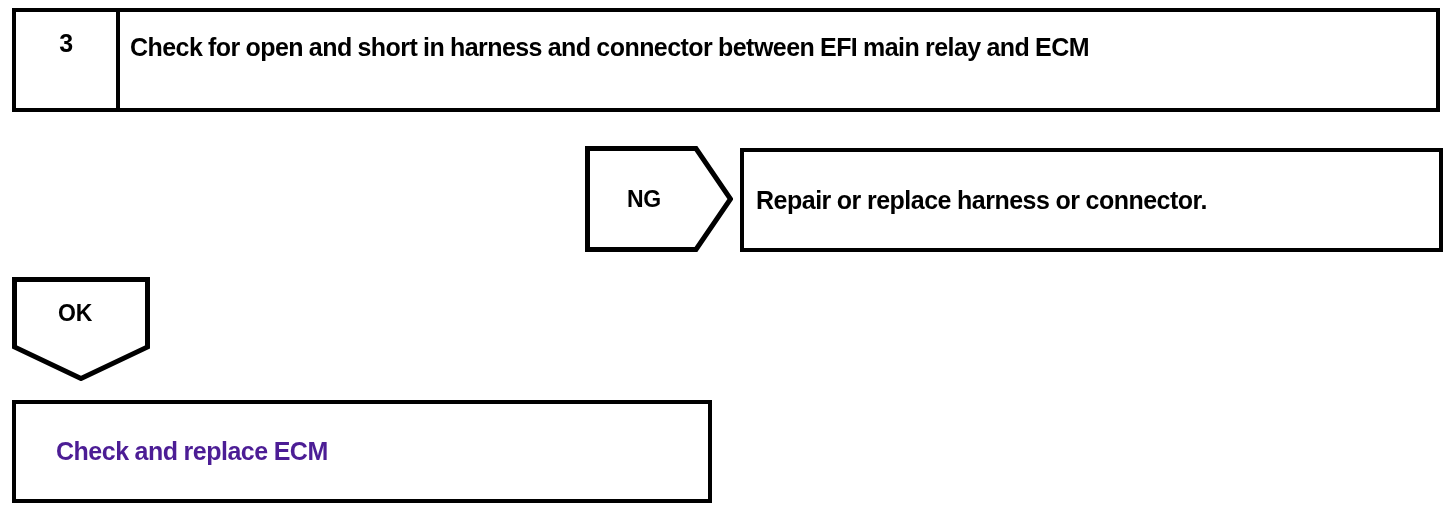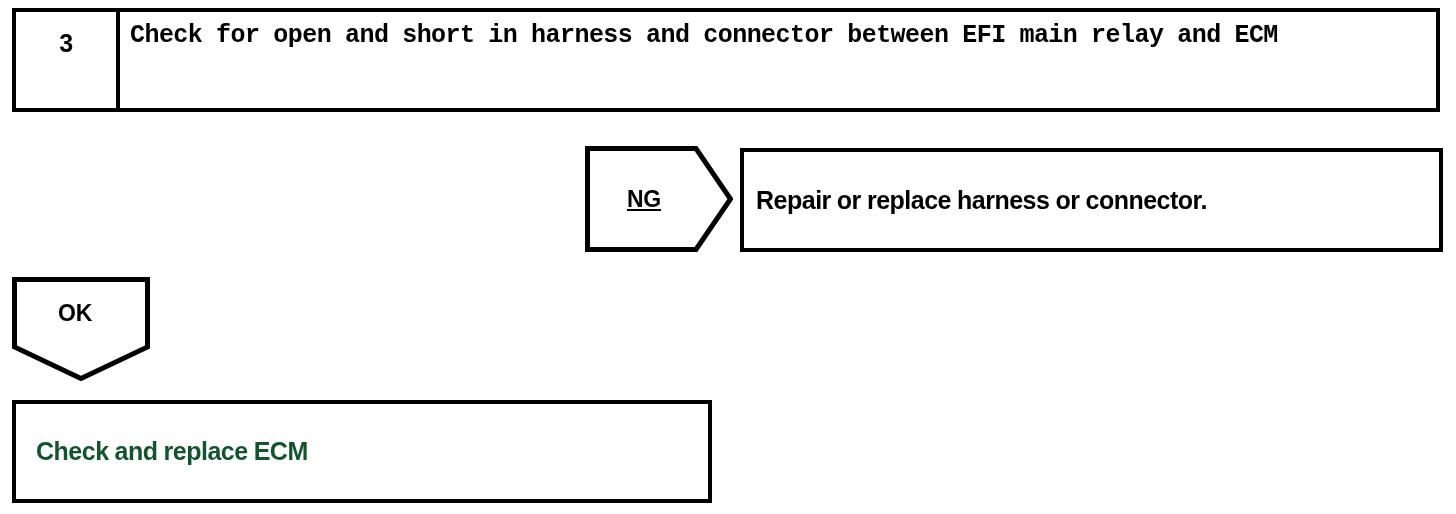--- a/index.html
+++ b/index.html
@@ -42,23 +42,22 @@
   }
   .step-number-text {
     font-size: 25px;
     font-weight: bold;
     line-height: 30px;
     color: #000000;
     letter-spacing: -0.3px;
   }
   .step-desc-cell {
     flex: 1 1 auto;
-    padding: 8px 10px 0 10px;
-    box-sizing: border-box;
-    font-family: Liberation Mono, monospace;
+    padding: 20px 10px 0 10px;
+    box-sizing: border-box;
   }
   .step-desc-text {
     font-size: 25px;
     font-weight: bold;
     line-height: 31px;
     color: #000000;
     letter-spacing: -0.55px;
     word-spacing: -0.6px;
     white-space: normal;
   }
@@ -83,21 +82,20 @@
     width: 118px;
     height: 106px;
     display: flex;
     align-items: center;
     justify-content: center;
     font-size: 23px;
     font-weight: bold;
     color: #000000;
     letter-spacing: -0.2px;
     pointer-events: none;
-    text-decoration: underline;
   }
 
   
   .repair-box {
     position: absolute;
     left: 740px;
     top: 148px;
     width: 703px;
     height: 104px;
     border: 4px solid #000000;
@@ -153,24 +151,24 @@
     height: 103px;
     border: 4px solid #000000;
     box-sizing: border-box;
     background: #ffffff;
     display: flex;
     align-items: center;
   }
   .final-text {
     font-size: 25px;
     font-weight: bold;
-    color: #14532d;
+    color: #4c1d95;
     letter-spacing: -0.5px;
     word-spacing: -0.4px;
-    padding-left: 20px;
+    padding-left: 40px;
   }
 </style>
 </head>
 <body>
 
 <div id="page">
 
   <div class="step-box">
     <div class="step-number-cell">
       <span class="step-number-text">3</span>

